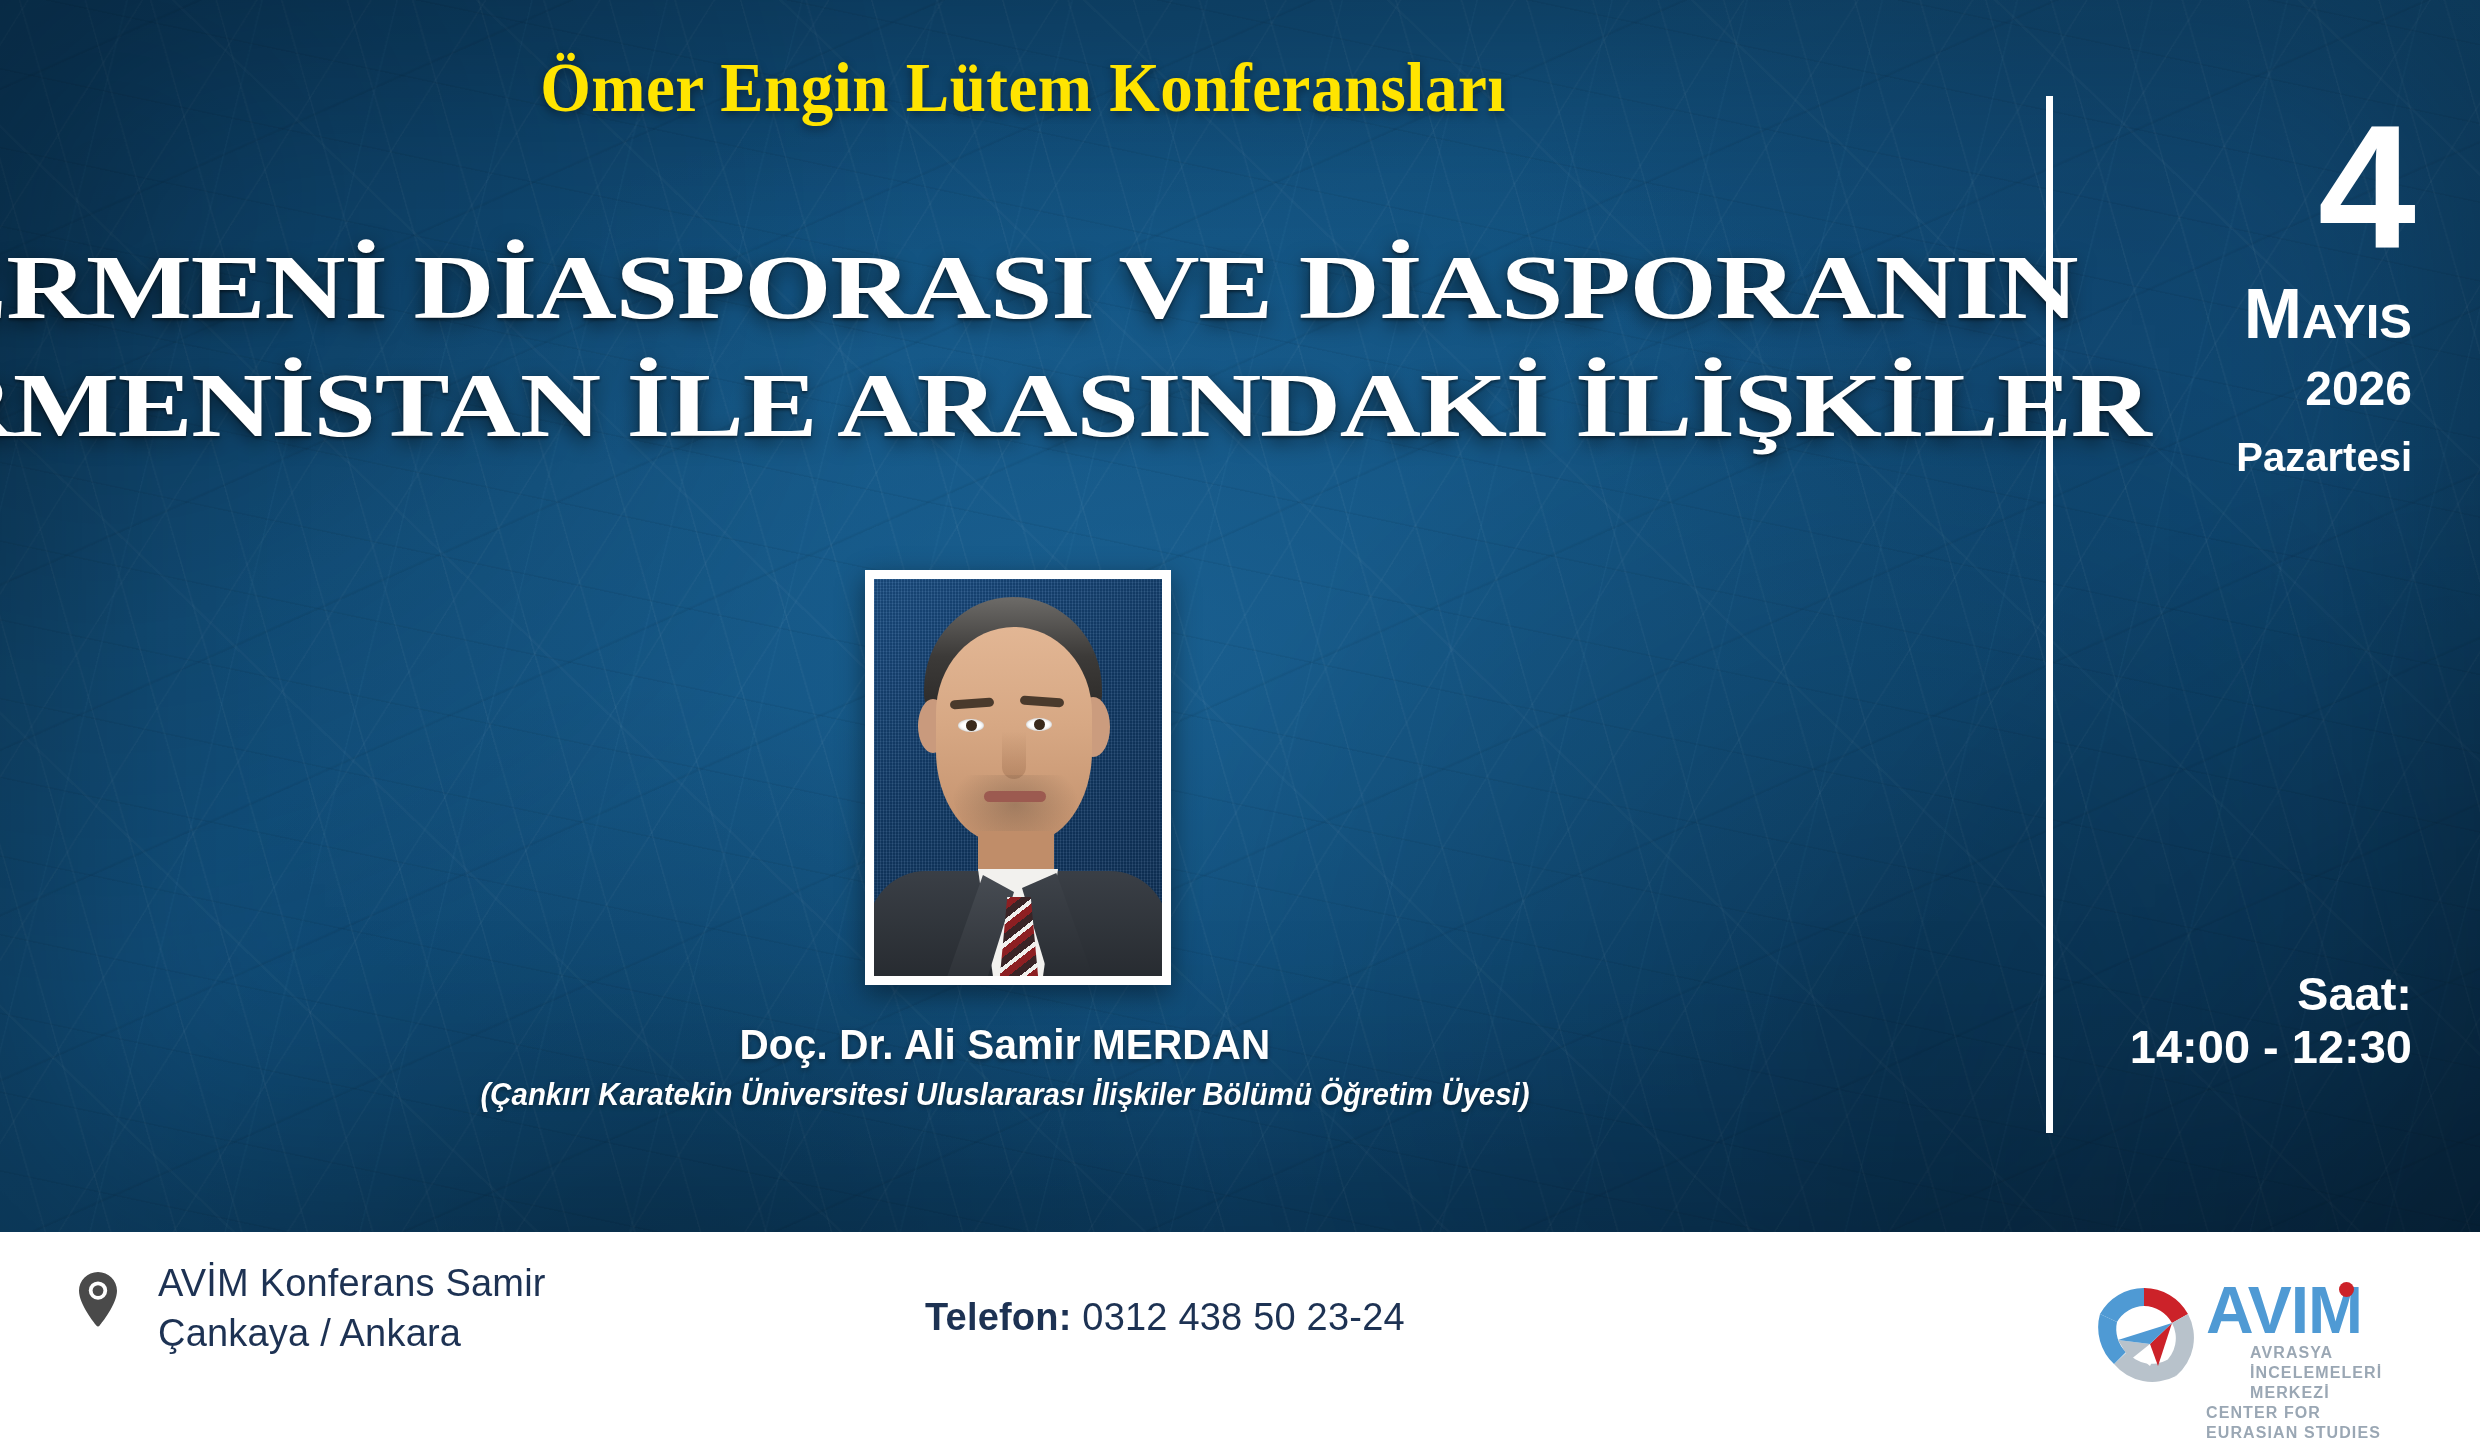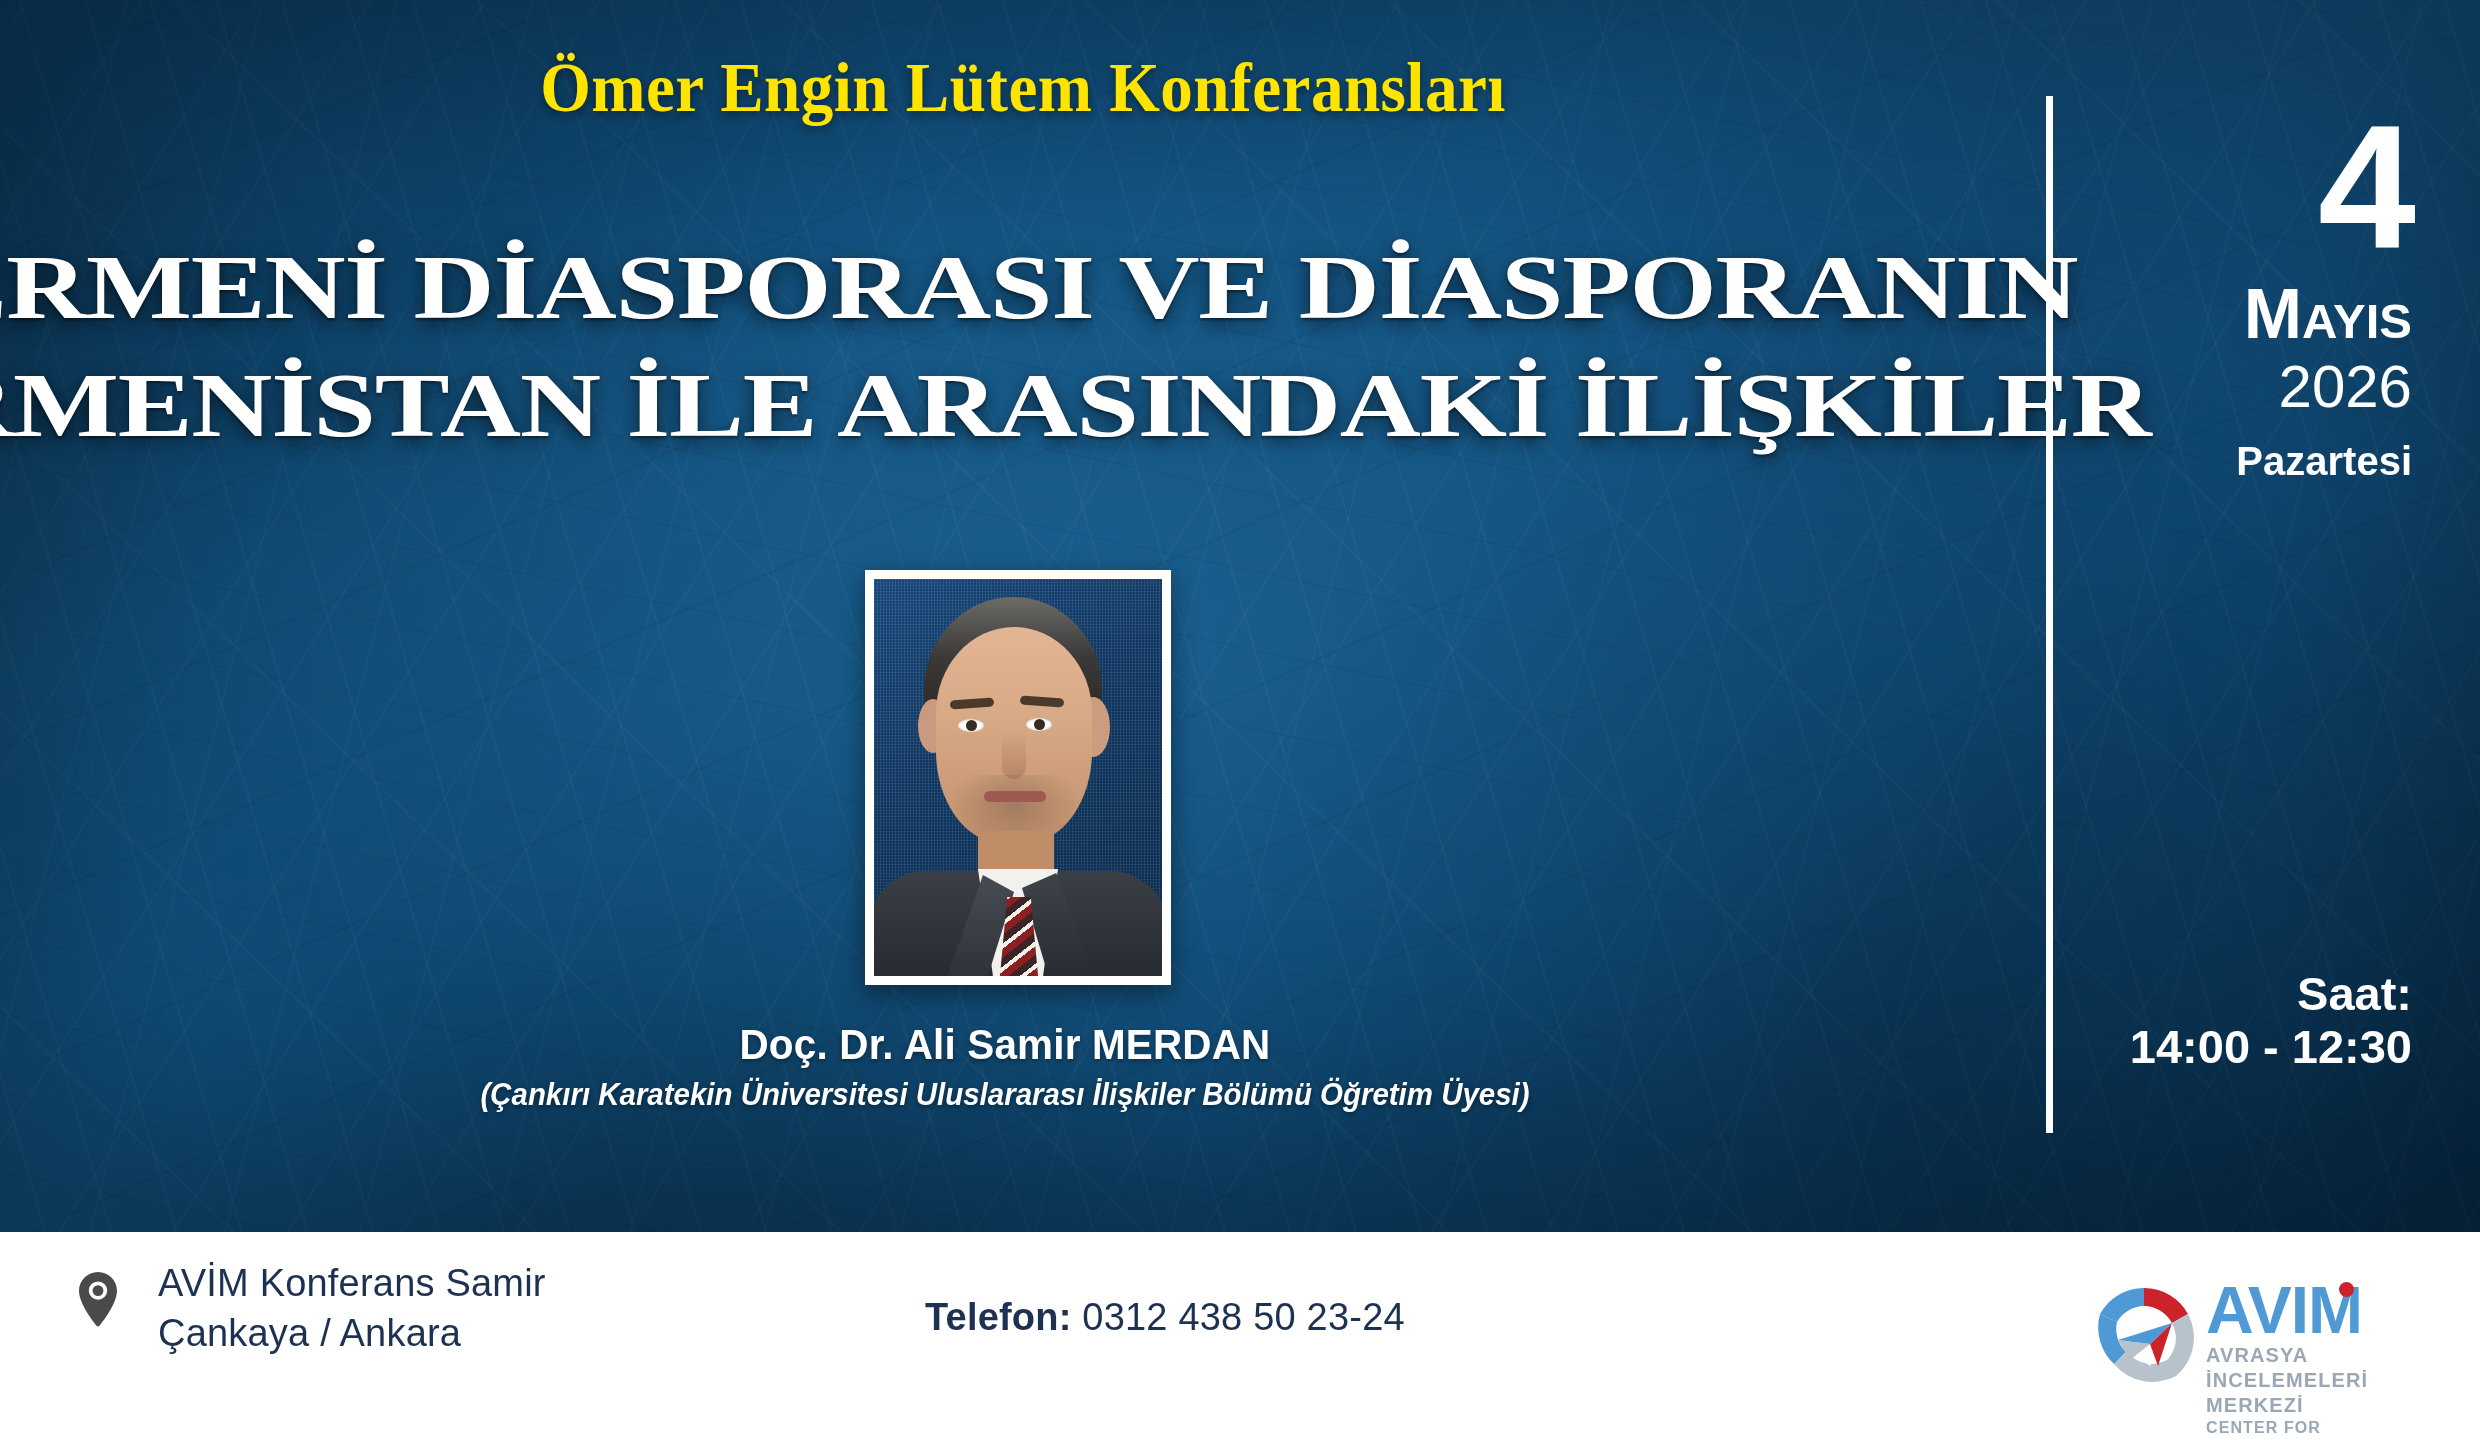--- a/index.html
+++ b/index.html
@@ -222,22 +222,22 @@
     font-size:176px; font-weight:bold; line-height:.88;
     letter-spacing:-4px;
     padding-right:30px;
   }
   .date-month{
     font-size:70px; font-weight:bold; line-height:1;
     padding-right:30px; margin-top:14px;
     font-variant:small-caps;
   }
   .date-year{
-    font-size:60px; font-weight:normal; line-height:1;
-    padding-right:30px; margin-top:8px;
+    font-size:48px; font-weight:bold; line-height:1;
+    padding-right:30px; margin-top:16px;
   }
   .date-dow{
     font-size:40px; font-weight:bold; line-height:1;
     padding-right:30px; margin-top:24px;
   }
 
   
   .time-block{
     position:absolute; left:2090px; top:968px;
     width:352px; text-align:right; color:#ffffff;
@@ -287,21 +287,21 @@
   .logo-dot{
     position:absolute; left:133px; top:4px;
     width:15px; height:15px; border-radius:50%;
     background:#cc2229;
   }
   .logo-sub1, .logo-sub2{
     color:#9aa7b4; font-weight:bold;
     letter-spacing:1.1px;
     line-height:1.26;
   }
-  .logo-sub1{ font-size:20px; }
+  .logo-sub1{ font-size:16px;margin-left:44px; }
   .logo-sub2{ font-size:16px; }
 </style>
 </head>
 <body>
 
 <div id="poster">
 
   <div class="stage">
     <div class="scratch l1"></div>
     <div class="scratch l2"></div>

